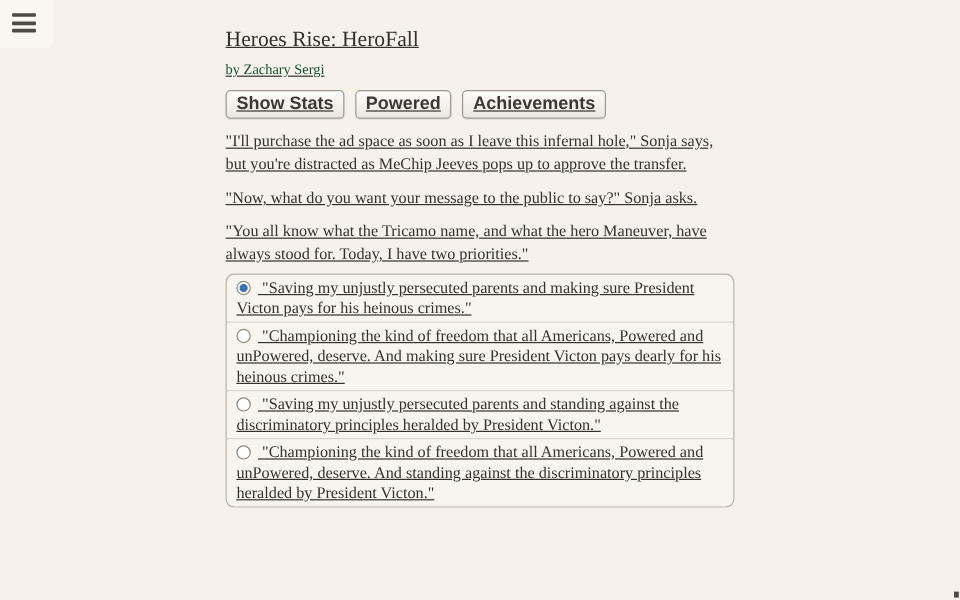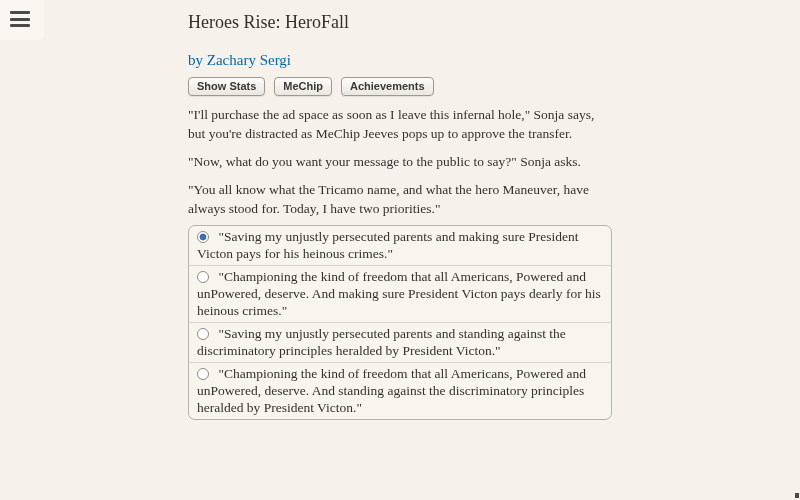--- a/index.html
+++ b/index.html
@@ -23,43 +23,44 @@
     display: flex; flex-direction: column; justify-content: space-between;
     cursor: pointer;
   }
   .hamburger span {
     display: block; height: 3px; width: 100%;
     background: #4d4a45; border-radius: 1px;
   }
   .content {
     width: 424px;
     margin: 0 auto;
-    padding-top: 8px;
+    padding-top: 18px;
+    text-decoration: underline;
   }
   h1.game-title {
     margin-top: 4px;
     font-size: 18px;
     line-height: 20px;
     font-weight: 400;
     color: #33312c;
   }
   .byline {
-    margin-top: 20px;
-    font-size: 15px;
+    margin-top: 8px;
+    font-size: 12px;
     line-height: 16px;
-    color: #0369a1;
+    color: #14532d;
   }
   .toolbar {
     margin-top: 9px;
     display: flex;
     gap: 9px;
   }
   .mini-btn {
     font-family: "Liberation Sans", sans-serif;
-    font-size: 11px;
+    font-size: 15px;
     font-weight: 700;
     color: #3a3934;
     padding: 2px 8px 3px;
     border: 1px solid #9d9991;
     border-radius: 4px;
     background: linear-gradient(#fdfcfa, #eae7e1);
     box-shadow: 0 1px 1px rgba(0,0,0,0.08);
     cursor: pointer;
   }
   .story p {
@@ -118,21 +119,21 @@
   </div>
 </div>
 
 <div class="content">
 
   <h1 class="game-title">Heroes Rise: HeroFall</h1>
   <div class="byline">by Zachary Sergi</div>
 
   <div class="toolbar">
     <button class="mini-btn">Show Stats</button>
-    <button class="mini-btn">MeChip</button>
+    <button class="mini-btn">Powered</button>
     <button class="mini-btn">Achievements</button>
   </div>
 
   <div class="story">
     <p>"I'll purchase the ad space as soon as I leave this infernal hole," Sonja says, but you're distracted as MeChip Jeeves pops up to approve the transfer.</p>
     <p>"Now, what do you want your message to the public to say?" Sonja asks.</p>
     <p>"You all know what the Tricamo name, and what the hero Maneuver, have always stood for. Today, I have two priorities."</p>
   </div>
 
   <div class="choice-box">

